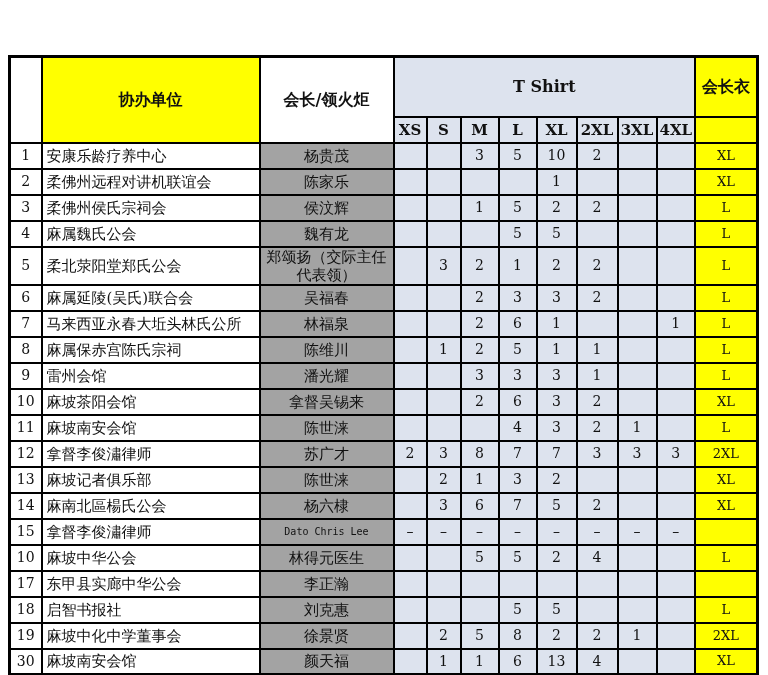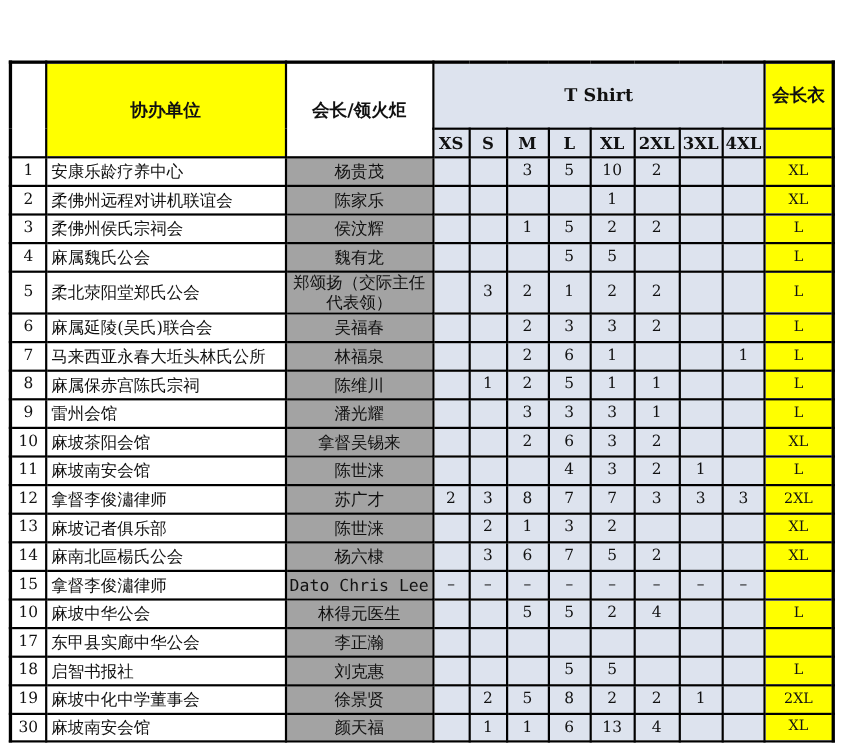--- a/index.html
+++ b/index.html
@@ -54,21 +54,21 @@
 
   th.big-label { font-weight: bold; font-size: 16px; }
   th.size-th   { font-weight: bold; font-size: 15px; }
   th.size-th.light { font-weight: bold; }
 
   td.c-num    { font-size: 14px; background: #ffffff; }
   td.c-unit   { text-align: left; padding-left: 4px; background: #ffffff; font-size: 15px; }
   td.c-leader { background: #a3a3a3; font-size: 15px; }
   td.c-size   { font-size: 14px; }
   td.c-pres   { font-size: 13px; }
-  td.latin    { font-family: "DejaVu Sans Mono", "Liberation Mono", monospace; font-size: 15px; }
+  td.latin    { font-family: "DejaVu Sans Mono", "Liberation Mono", monospace; font-size: 10px; }
 </style>
 </head>
 <body>
 
 <div class="table-wrap">
   <table>
     <colgroup>
       <col class="w-num">
         <col class="w-unit">
         <col class="w-lead">

